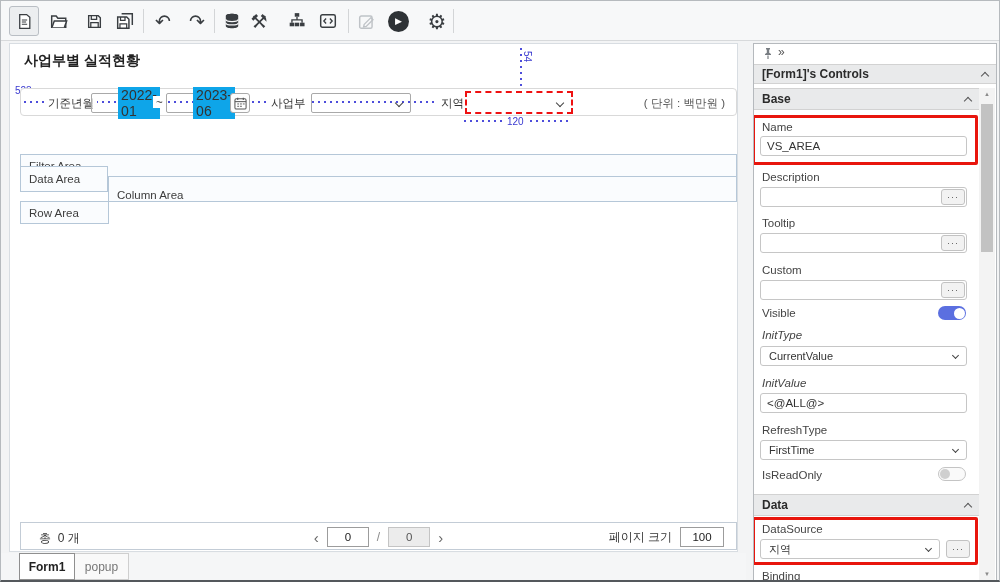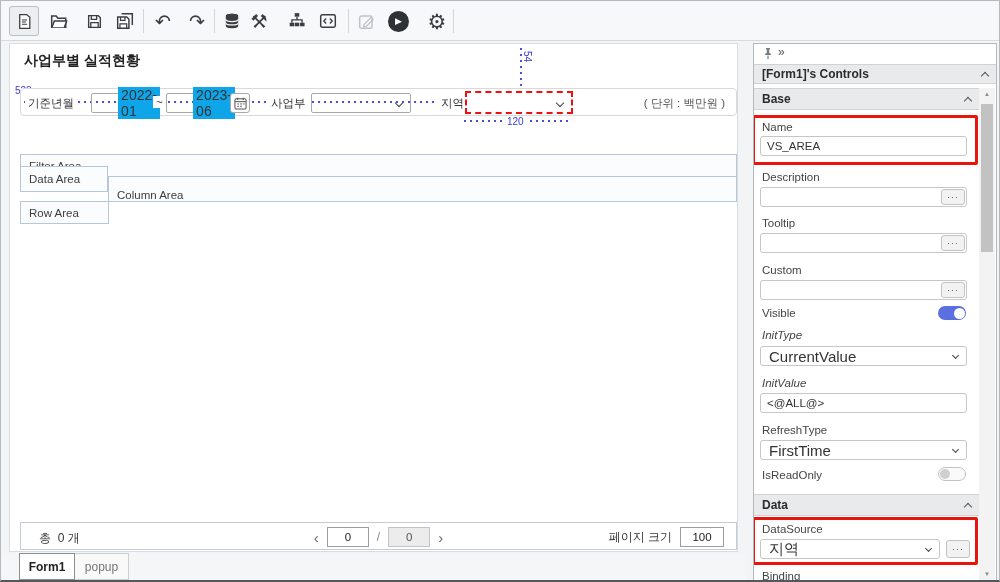--- a/index.html
+++ b/index.html
@@ -86,21 +86,21 @@
                 border-bottom:1px solid #d2d2d2; font-size:12px; font-weight:bold; color:#2b2b2b;
                 display:flex; align-items:center; padding:0 8px; }
   .sec-header .chev-up { margin-left:auto; width:6px; height:6px; margin-top:3px; }
   #controls-header { top:20px; height:20px; width:242px; }
   .prop-label { position:absolute; left:8px; font-size:11.5px; color:#444; }
   .prop-input { position:absolute; left:6px; width:207px; height:20px; border:1px solid #c6c6c6;
                 border-radius:3px; font-size:11.5px; color:#333; padding:0 6px; font-family:inherit;
                 background:#fff; }
   .prop-select { position:absolute; left:6px; width:207px; height:20px; border:1px solid #c6c6c6;
                  border-radius:3px; background:#fff; display:flex; align-items:center;
-                 padding:0 8px; font-size:15px; color:#333; cursor:pointer; }
+                 padding:0 8px; font-size:11px; color:#333; cursor:pointer; }
   .prop-select .chev { margin-left:auto; width:5px; height:5px; margin-top:-2px; }
   .dots-btn { position:absolute; width:24px; height:16px; background:#f2f2f2; border:1px solid #c2c2c2;
               border-radius:3px; font-size:9px; color:#555; display:flex; align-items:center;
               justify-content:center; line-height:1; cursor:pointer; letter-spacing:1px; }
   .toggle { position:absolute; left:184px; width:28px; height:14px; border-radius:7px; cursor:pointer; }
   .toggle.on { background:#5b6fe0; }
   .toggle.on::after { content:""; position:absolute; right:1.5px; top:1.5px; width:11px; height:11px;
                       border-radius:50%; background:#fff; }
   .toggle.off { background:#fafafa; border:1px solid #c4c4c4; }
   .toggle.off::after { content:""; position:absolute; left:1px; top:1px; width:10px; height:10px;
@@ -219,21 +219,21 @@
     <div class="guide-v" style="left:510px; top:4px; height:40px;"></div>
     <span class="ann vert" style="left:512px; top:7px;">54</span>
     <div class="guide-v" style="left:562px; top:48px; height:22px;"></div>
     <span class="ann vert" style="left:565px; top:51px;">23</span>
     <div class="guide-h" style="left:454px; top:76px; width:108px;"></div>
     <span class="ann" style="left:494px; top:72px; padding:0 3px;">120</span>
 
     <div id="filter-bar">
       <div class="guide-h" style="left:3px; top:12px; width:440px;"></div>
 
-      <span class="flt-label" style="left:4px;">기준년월</span>
+      <span class="flt-label" style="left:24px;">기준년월</span>
 
       <div class="flt-input" style="left:70px; width:60px;">
         <span class="val">2022-01</span>
       </div>
       <span class="flt-label" style="left:132px;">~</span>
       <div class="flt-input" style="left:145px; width:60px;">
         <span class="val">2023-06</span>
       </div>
 
       <div id="cal-btn">

